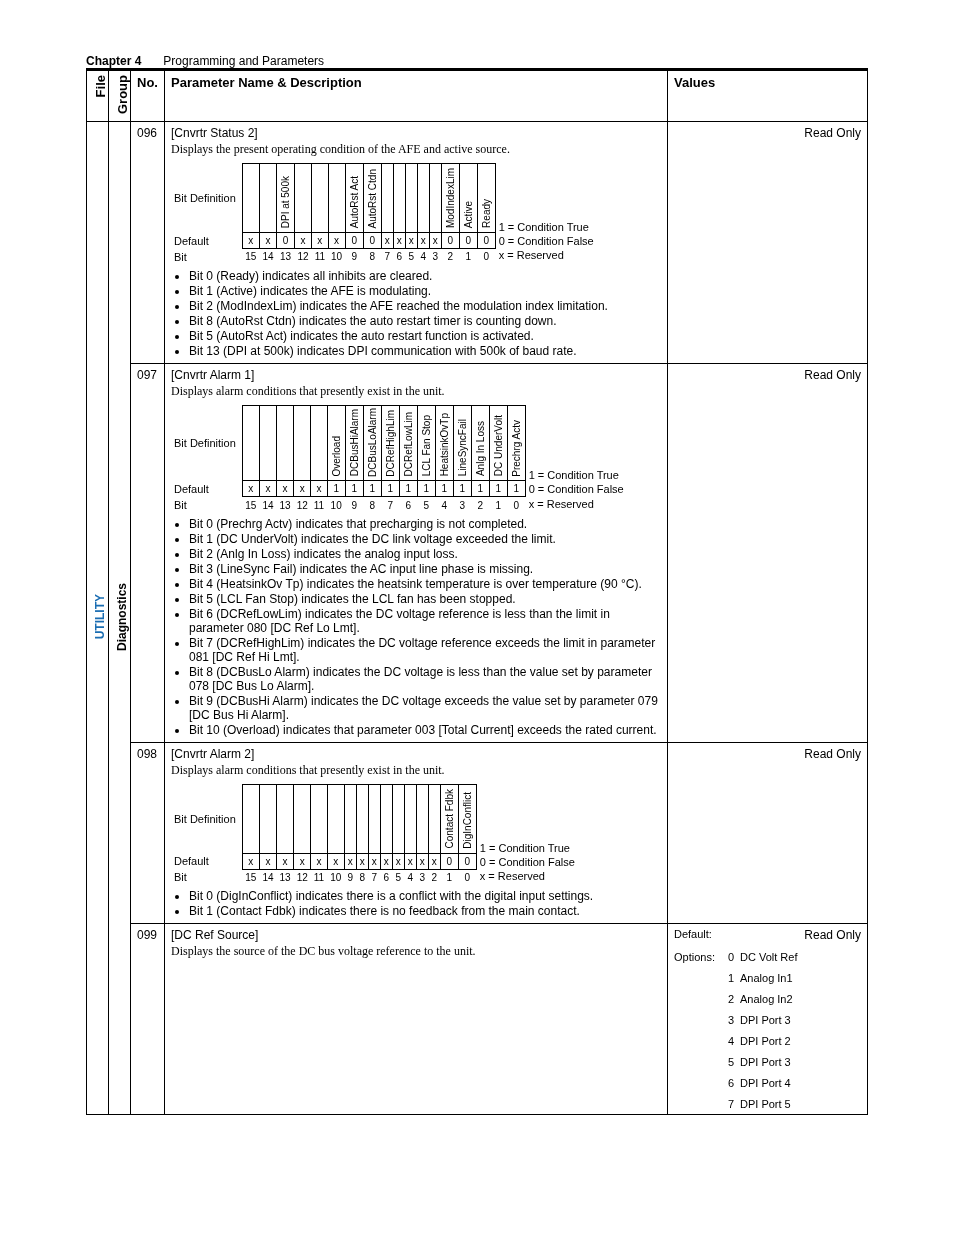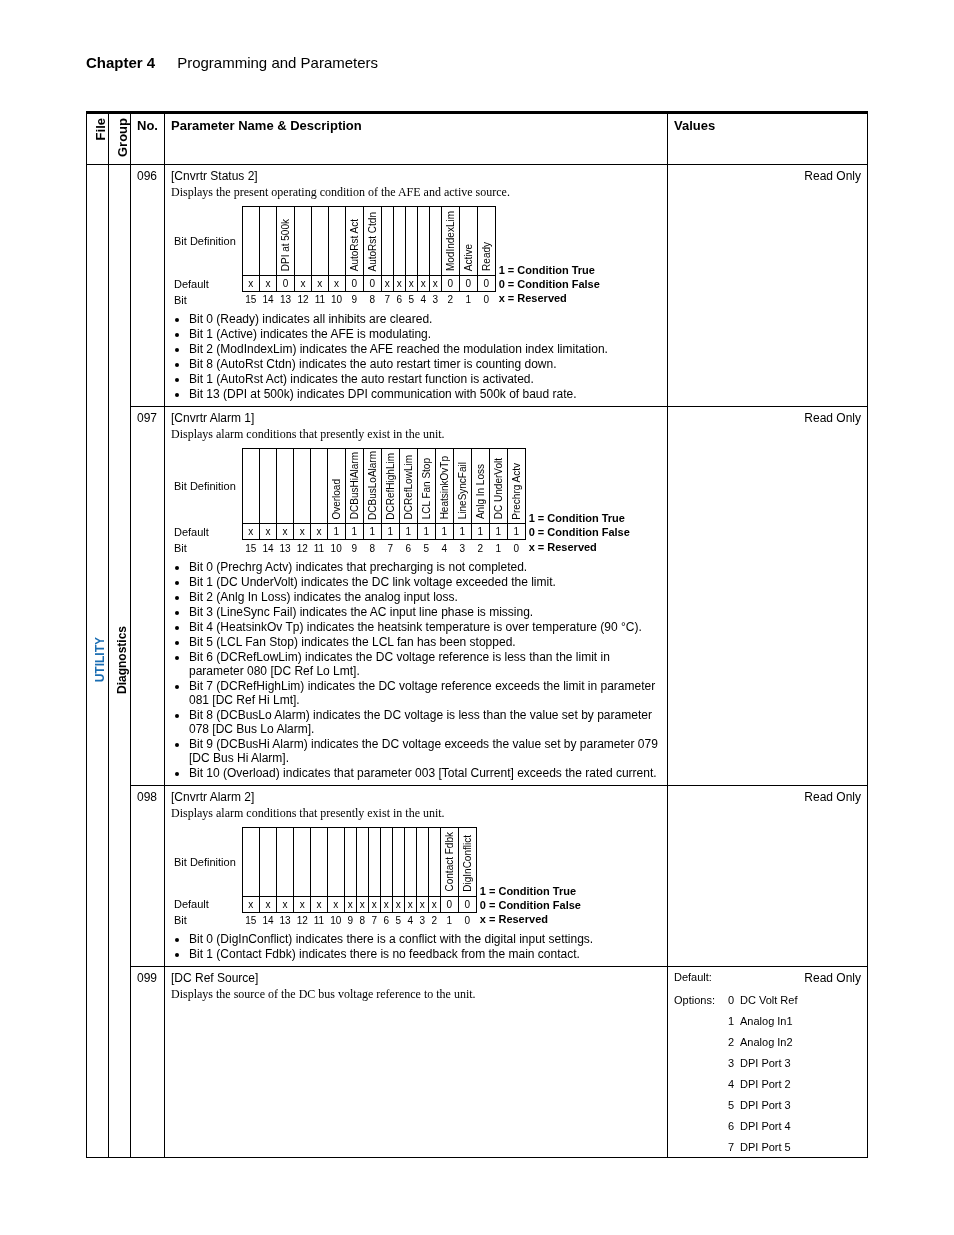--- a/index.html
+++ b/index.html
@@ -1,18 +1,18 @@
 <!DOCTYPE html>
 <html><head>
 <meta charset="utf-8">
 <style>
   @page { size: 954px 1235px; margin: 0; }
   html, body { margin: 0; padding: 0; font-family: "Myriad Pro", "Segoe UI", Arial, sans-serif; font-size: 13px; color: #000; }
   .page { width: 954px; height: 1235px; position: relative; box-sizing: border-box; padding: 54px 86px 40px 86px; }
-  .running-head { font-size: 15px; margin-bottom: 40px; }
+  .running-head { font-size: 12px; }
   .running-head b { font-weight: 700; }
   .running-head span.sep { display:inline-block; width: 22px; }
   .footer { position: absolute; bottom: 30px; left: 86px; right: 86px; font-size: 12px; text-align: center; }
   .footer .pn { position: absolute; left: 0; font-weight: 700; }
   .thick-rule { border: 0; border-top: 2px solid #000; margin: 0; }
 
   
   table.ptable { border-collapse: collapse; width: 100%; table-layout: fixed; }
   table.ptable > thead > tr > th,
   table.ptable > tbody > tr > td { border: 1px solid #000; padding: 4px 6px; vertical-align: top; }
@@ -32,21 +32,21 @@
 
   ul.bitlist { margin: 4px 0 0 18px; padding: 0; }
   ul.bitlist li { margin: 0 0 1px 0; padding: 0; }
 
   
   table.bittable { border-collapse: collapse; margin: 6px 0 2px 0; }
   table.bittable td, table.bittable th { border: 1px solid #000; font-size: 10px; padding: 2px 3px; text-align: center; }
   table.bittable .lbl { border: 0; text-align: left; font-size: 11px; padding-right: 6px; white-space: nowrap; }
   table.bittable .vhdr { height: 64px; vertical-align: bottom; }
   table.bittable .vhdr span { writing-mode: vertical-rl; transform: rotate(180deg); display:inline-block; font-size: 10px; }
-  .legend { font-size: 11px; line-height: 1.3; padding-left: 8px; vertical-align: bottom; font-weight: bold; }
+  .legend { font-size: 11px; line-height: 1.3; padding-left: 8px; vertical-align: bottom; }
 
   
   .vals-block { display: grid; grid-template-columns: 54px 12px 1fr; font-size: 11px; row-gap: 9px; }
   .vals-block .vh { font-weight: 400; }
   .vals-block .ro { text-align: right; font-size: 12px; }
 </style>
 </head>
 <body>
 
 <div class="page">
@@ -153,21 +153,21 @@
                   <td style="border:0">0</td>
             </tr>
           </tbody>
             </table>
 
           <ul class="bitlist">
             <li>Bit 0 (Ready) indicates all inhibits are cleared.</li>
             <li>Bit 1 (Active) indicates the AFE is modulating.</li>
             <li>Bit 2 (ModIndexLim) indicates the AFE reached the modulation index limitation.</li>
             <li>Bit 8 (AutoRst Ctdn) indicates the auto restart timer is counting down.</li>
-            <li>Bit 1 (AutoRst Act) indicates the auto restart function is activated.</li>
+            <li>Bit 5 (AutoRst Act) indicates the auto restart function is activated.</li>
             <li>Bit 13 (DPI at 500k) indicates DPI communication with 500k of baud rate.</li>
           </ul>
         </td>
         <td>
             <span class="readonly">Read Only</span>
           </td>
       </tr>
 
       <tr>
         <td>097</td>

